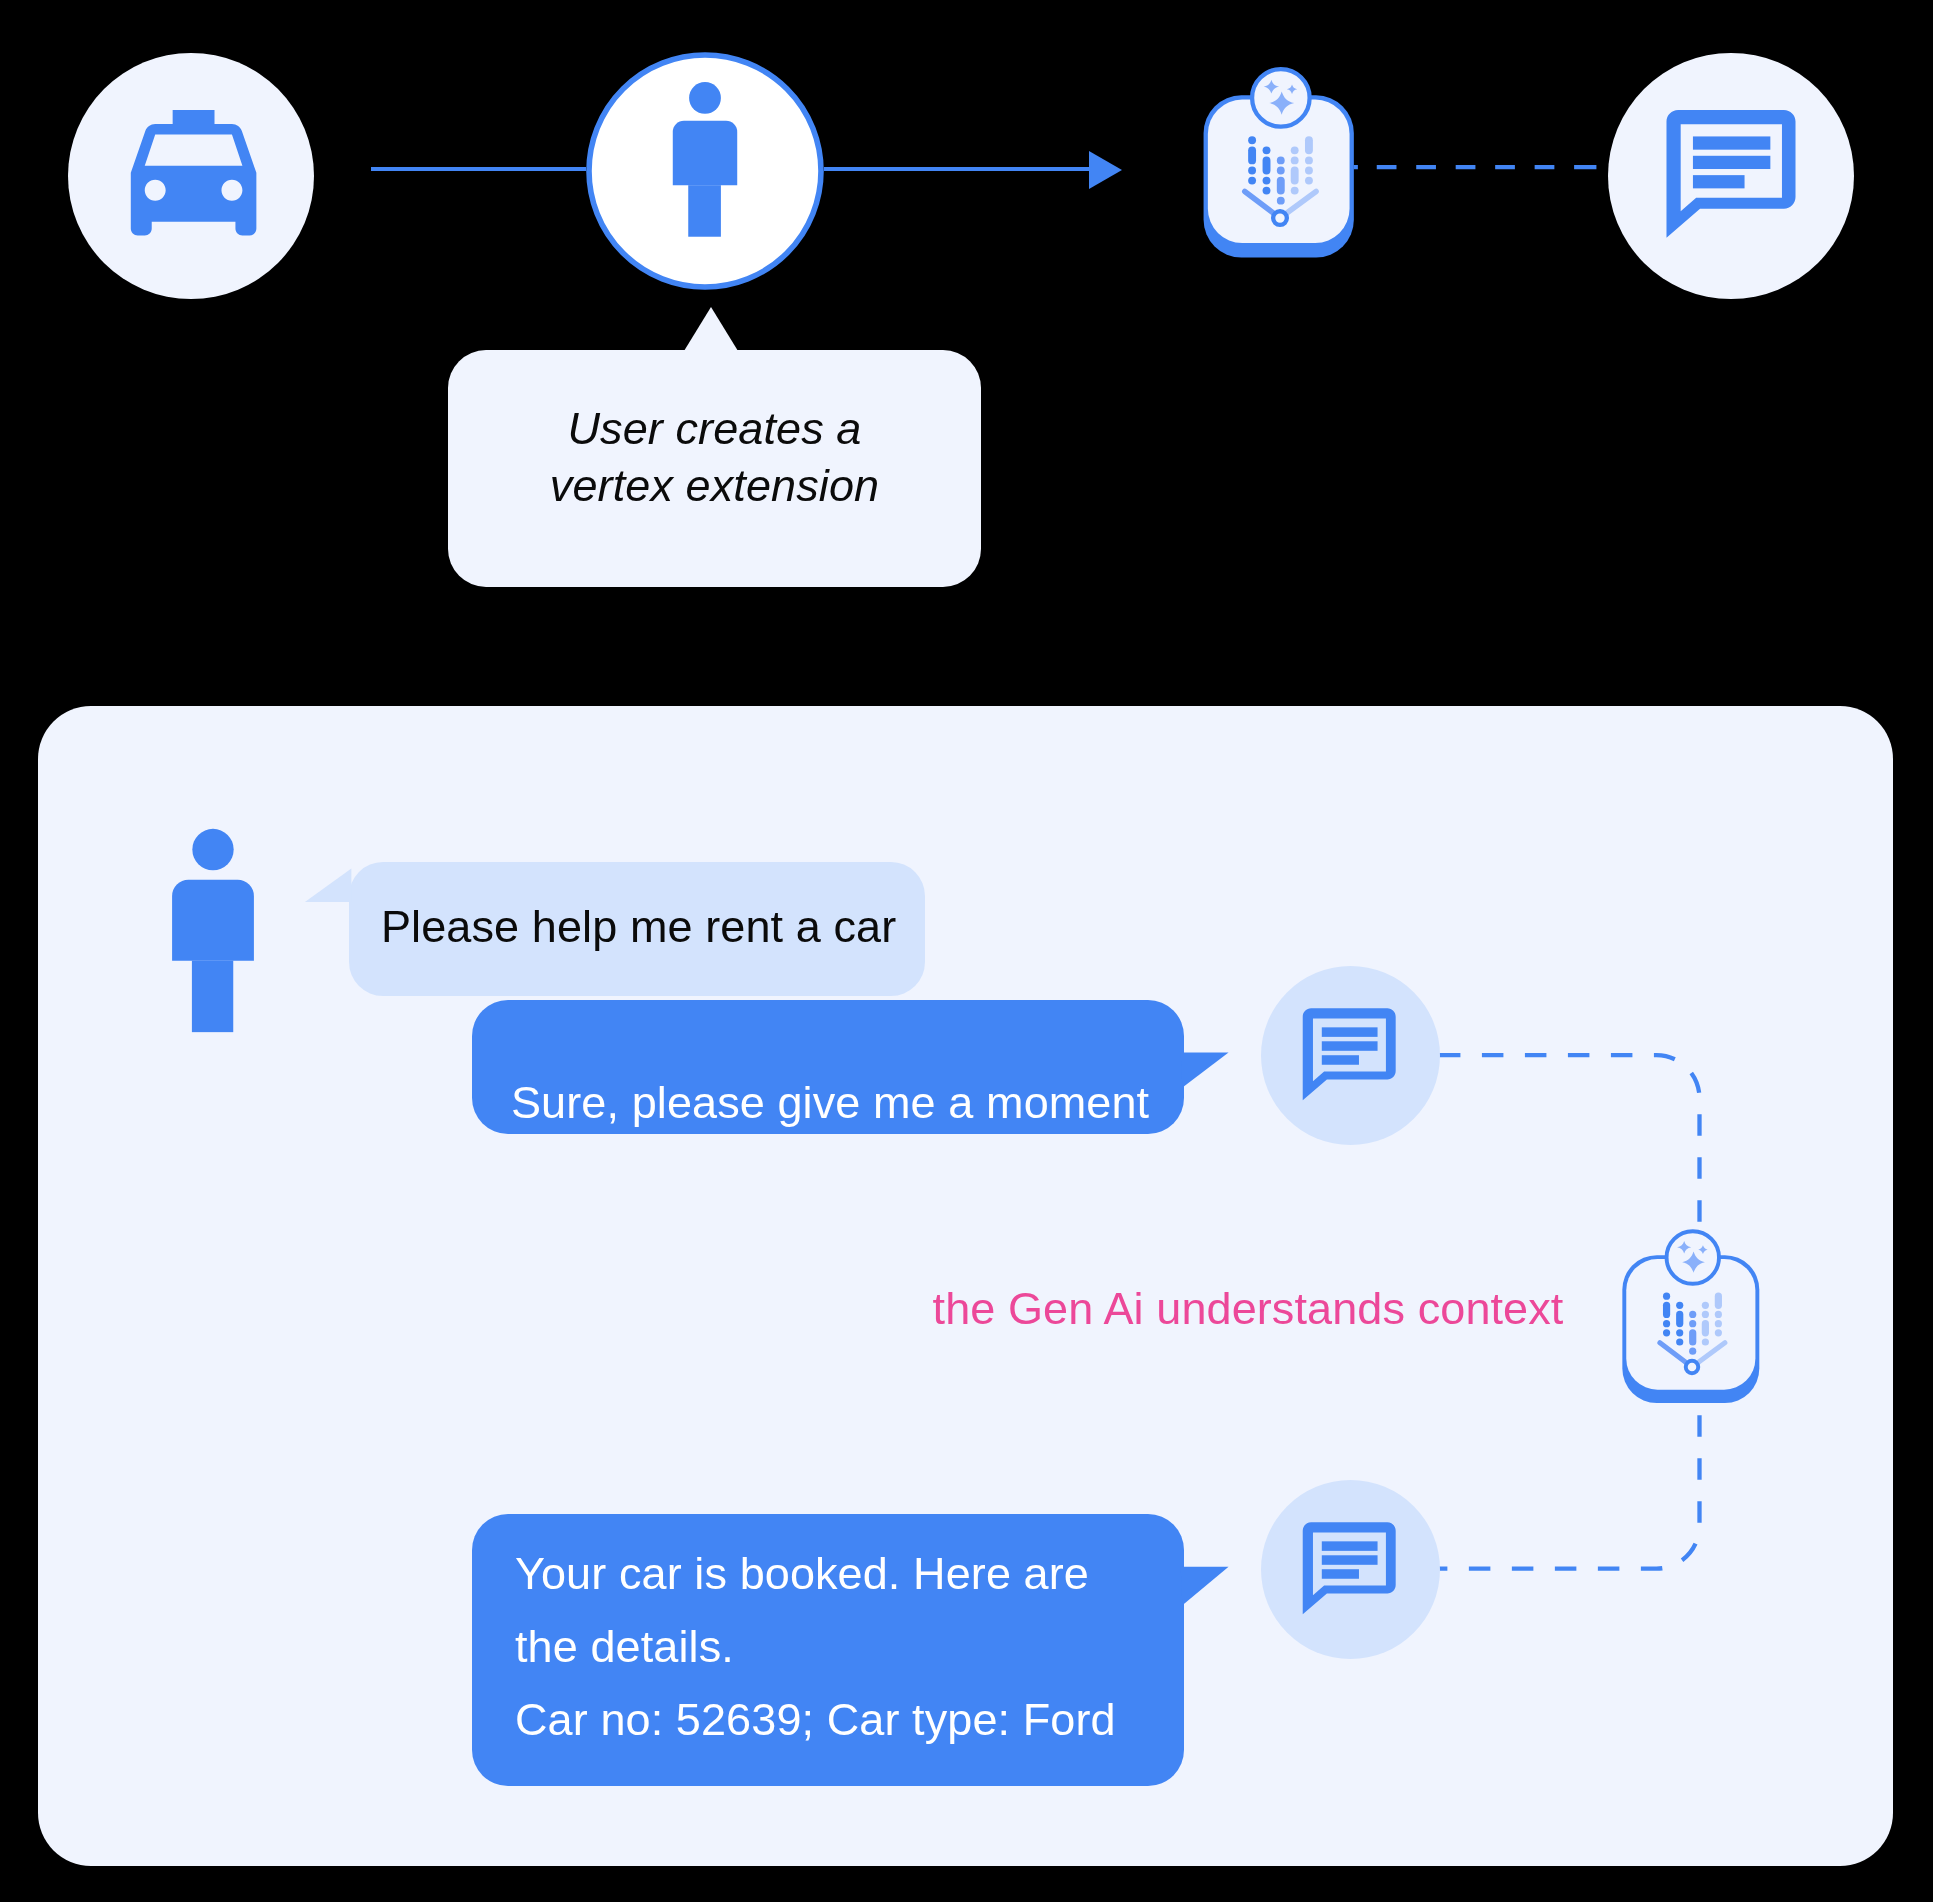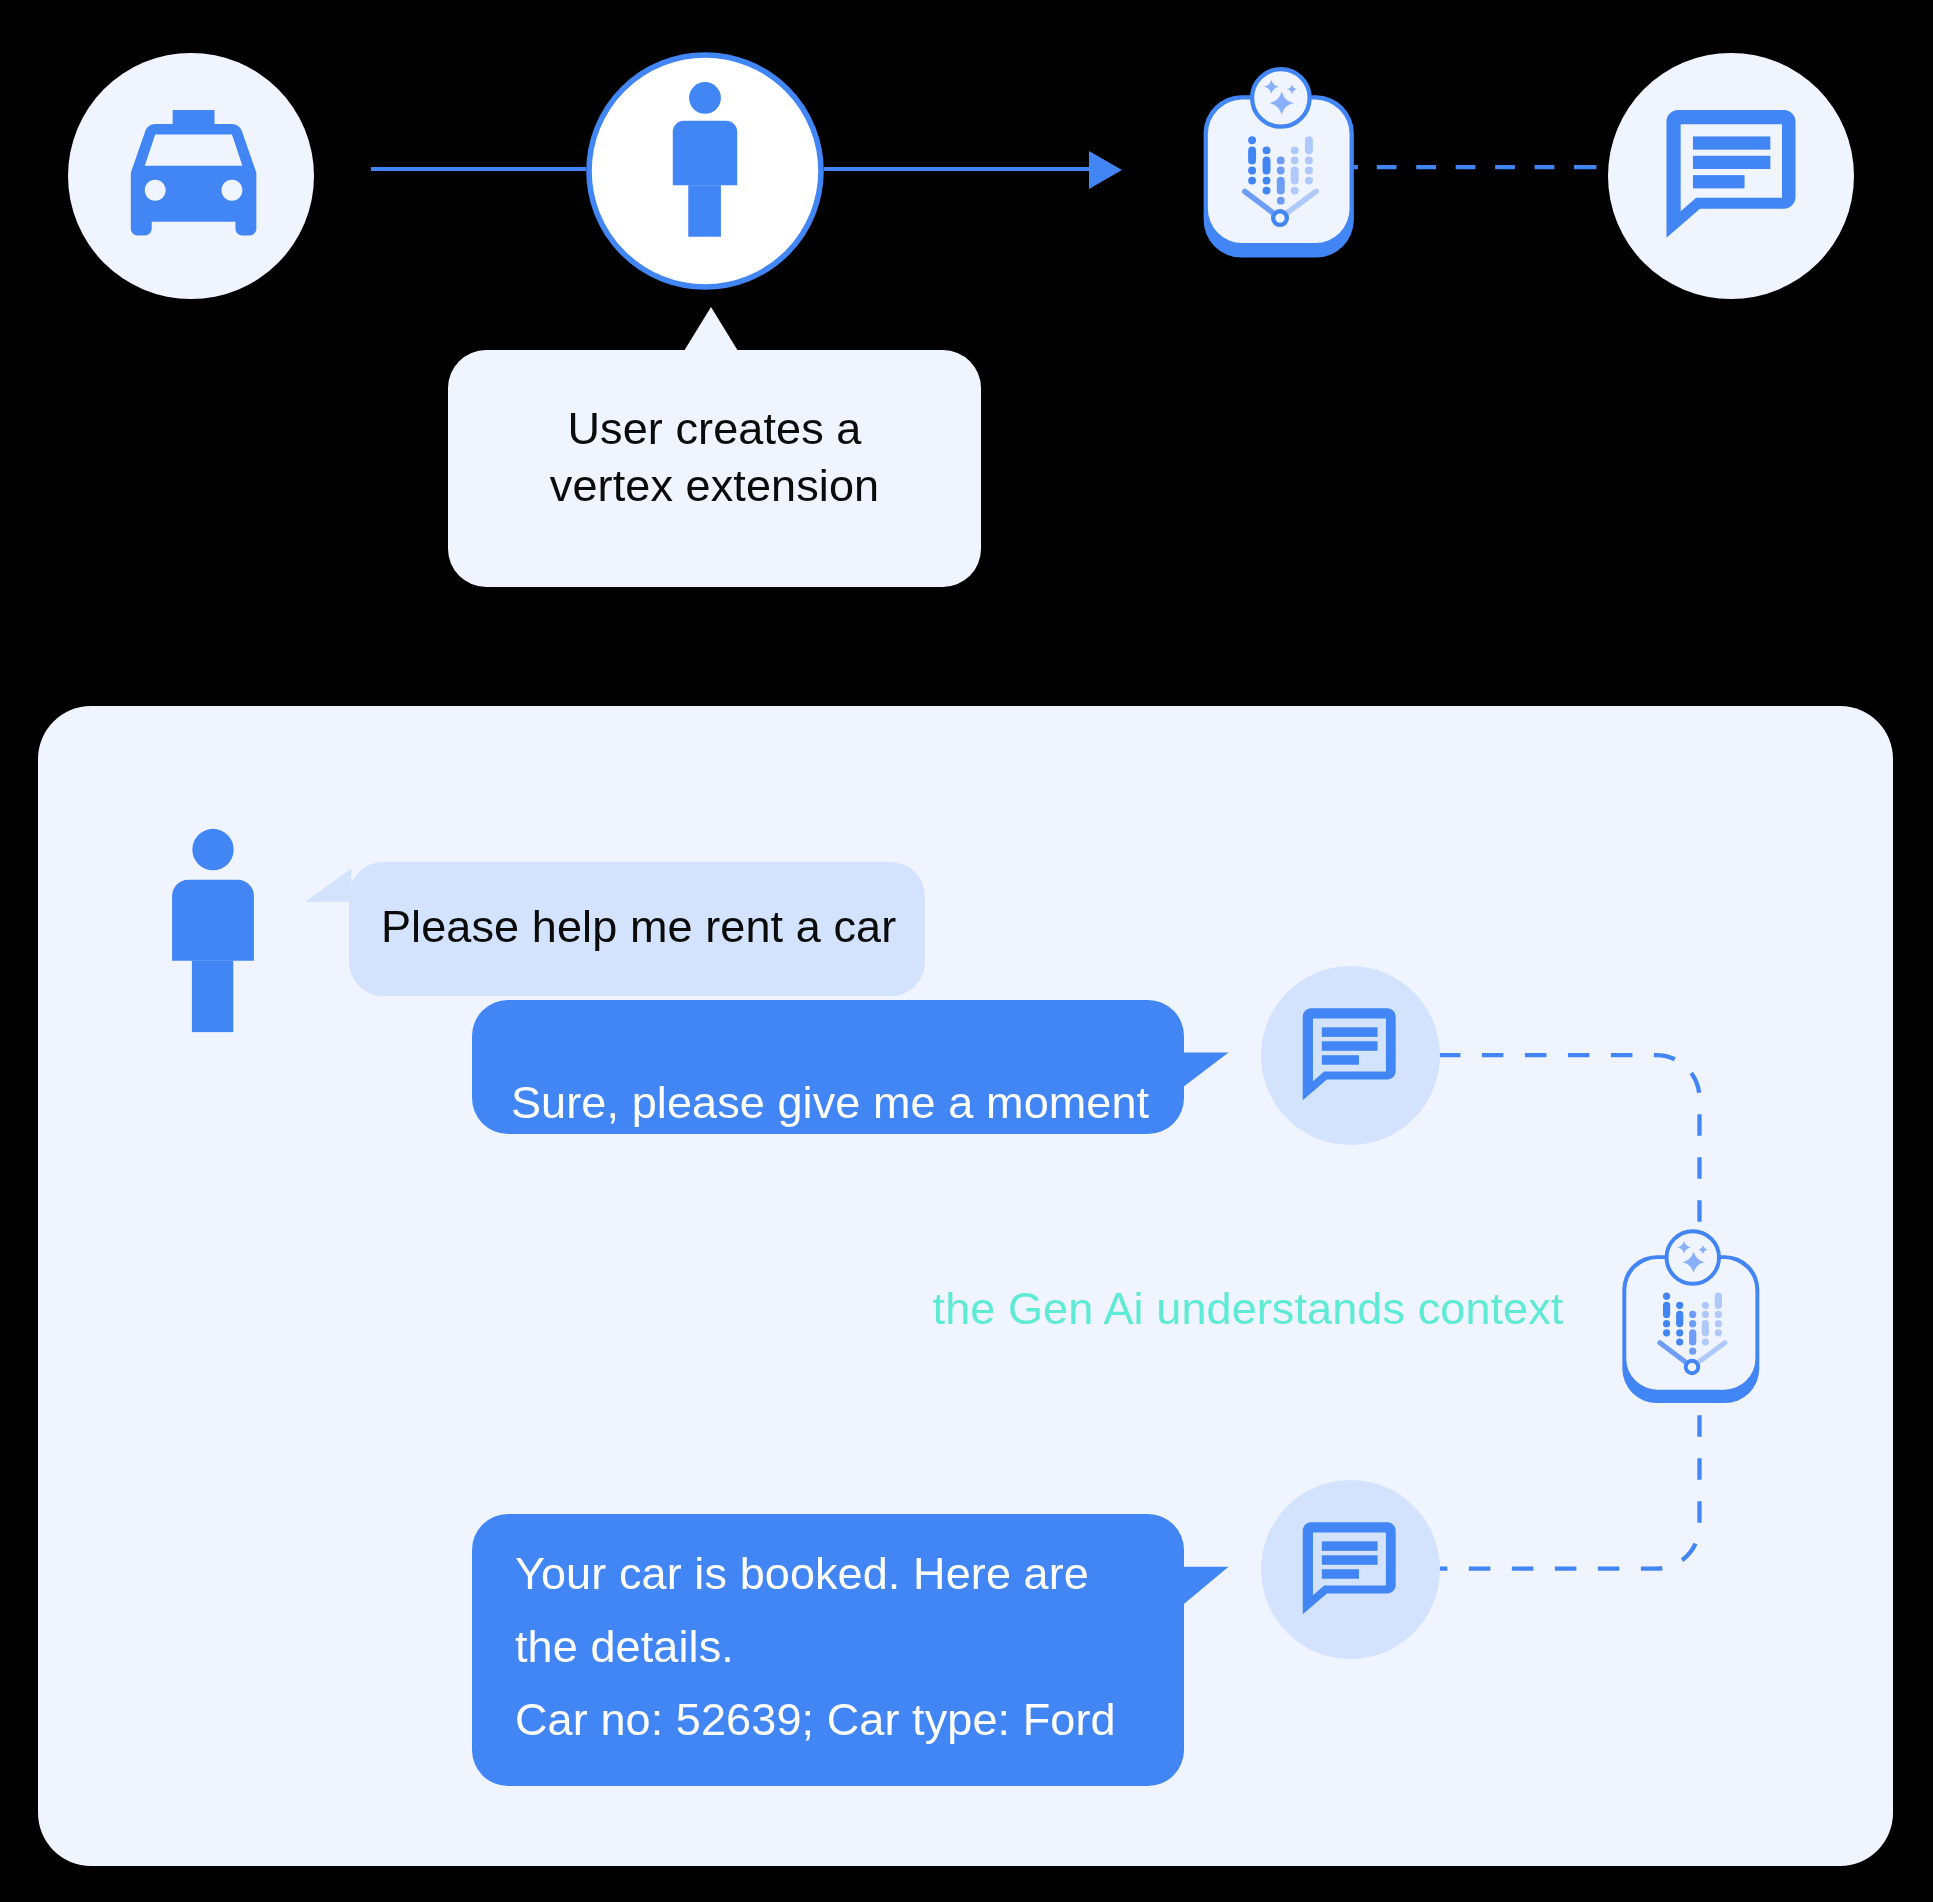--- a/index.html
+++ b/index.html
@@ -1,28 +1,28 @@
 <!DOCTYPE html>
 <html style="font-size:13.8px"><head>
 <meta charset="utf-8">
 <style>
   html,body{margin:0;padding:0;background:#000;}
   body{width:1933px;height:1902px;position:relative;overflow:hidden;
        font-family:"Liberation Sans",sans-serif;-webkit-font-smoothing:antialiased;}
   .stage{position:absolute;left:0;top:0;width:1933px;height:1902px;}
   .abs{position:absolute;}
   .calloutbox{display:flex;flex-direction:column;align-items:center;justify-content:center;padding-bottom:23px;box-sizing:border-box;}
-  .callout-line{font-size:45px;line-height:57px;color:#0B0B0B;white-space:nowrap;letter-spacing:0.1px;}
+  .callout-line{font-size:45px;line-height:57px;color:#0B0B0B;white-space:nowrap;letter-spacing:0.1px;font-style:italic;}
   .bubble-user{background:#D3E3FD;border-radius:34px;display:flex;align-items:center;
                padding-left:32px;box-sizing:border-box;font-size:45px;color:#0B0B0B;padding-bottom:4.3px;letter-spacing:0.1px;margin-top:48px;}
   .bubble-ai{background:#4285F4;border-radius:36px;display:flex;align-items:center;
              padding-left:39px;box-sizing:border-box;font-size:45px;color:#FFFFFF;padding-bottom:5.2px;letter-spacing:0.1px;}
   .bubble-ai.ml{flex-direction:column;align-items:flex-start;justify-content:center;line-height:57px;padding-left:43px;padding-bottom:7.7px;}
   .annot{text-align:center;}
-  .annot-line{font-size:45px;line-height:57px;color:#5eead4;white-space:nowrap;letter-spacing:0.1px;}
+  .annot-line{font-size:45px;line-height:57px;color:#ec4899;white-space:nowrap;letter-spacing:0.1px;}
 </style>
 </head>
 <body>
 
 <div class="stage" id="stage">
 
   <div class="abs circle-pale" style="left:68px;top:53px;width:246px;height:246px;">
     <svg viewBox="0 0 286 286" width="246" height="246">
       <circle cx="143" cy="143" r="143" fill="#F0F4FE"></circle>
       <g transform="translate(146,139.3) scale(8.11) translate(-12,-11)" fill="#4285F4">

